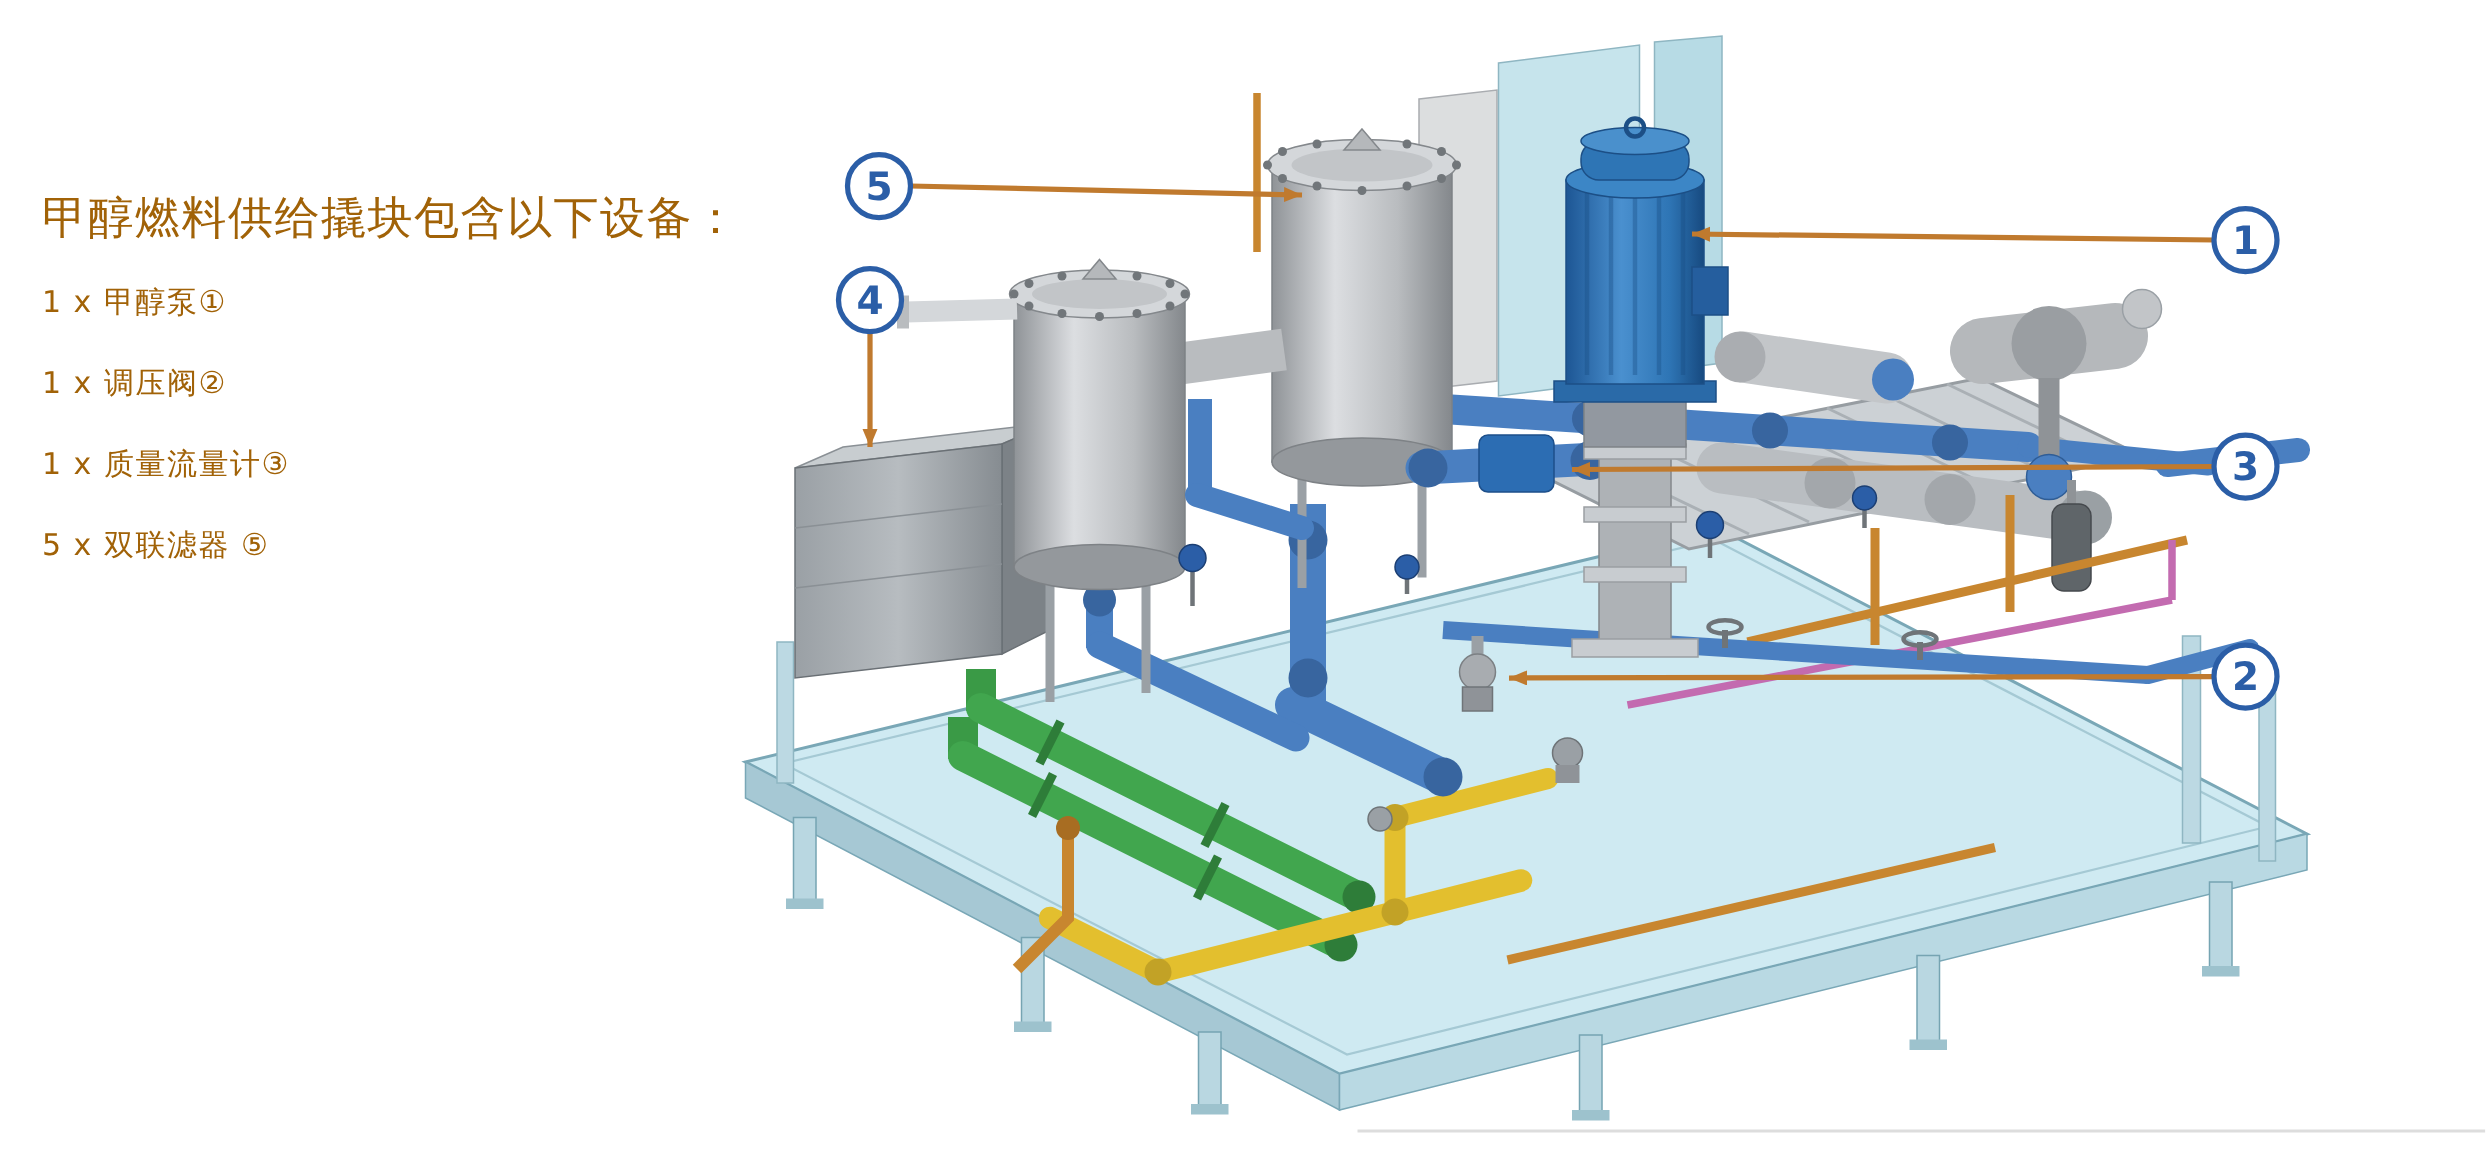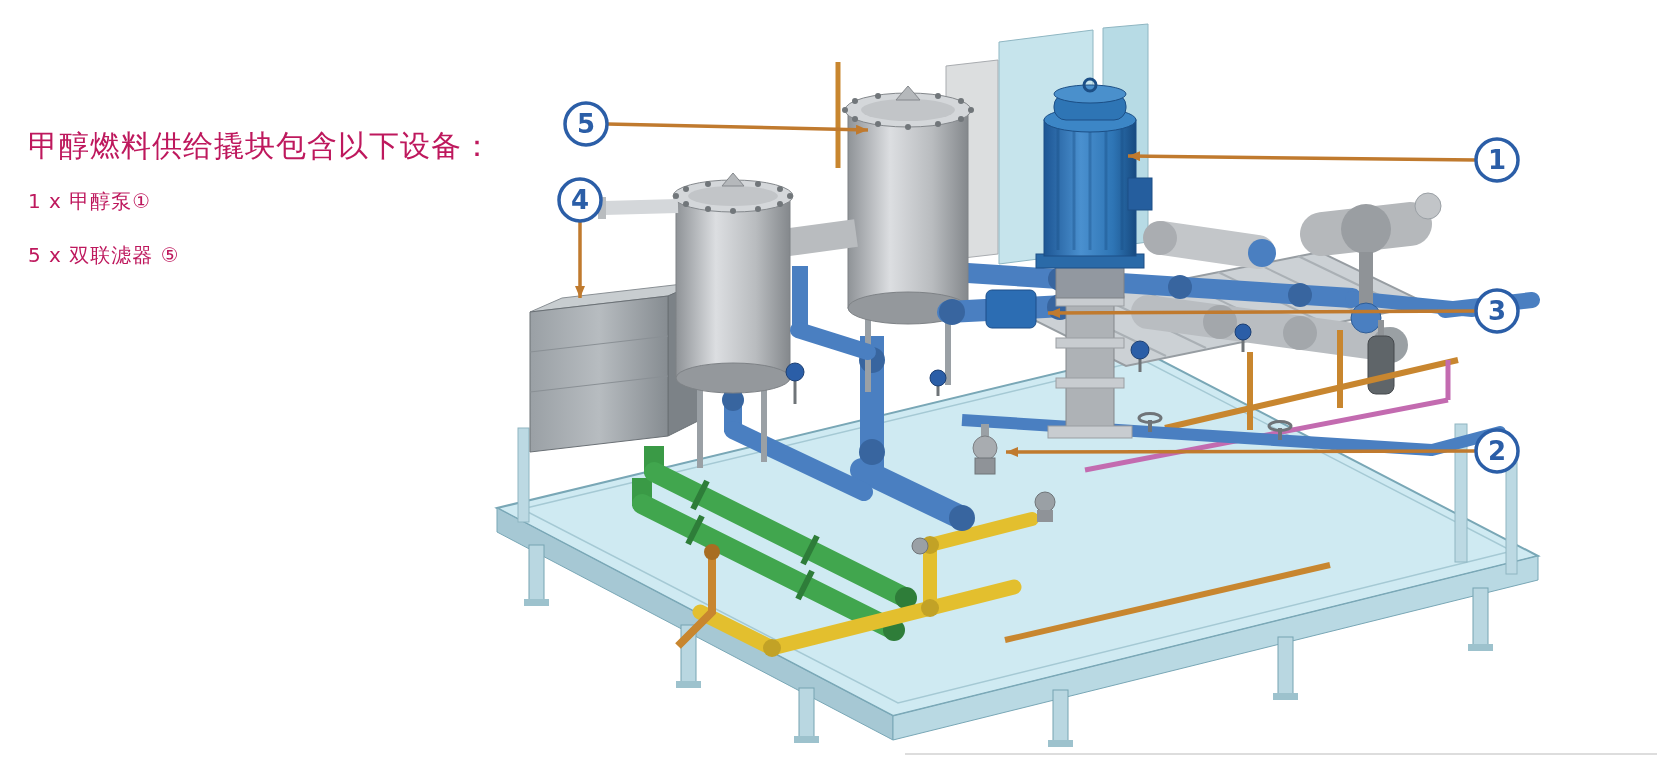--- a/index.html
+++ b/index.html
@@ -1,19 +1,19 @@
 <!DOCTYPE html>
 <html><head>
 <meta charset="utf-8">
 <style>
   html,body{margin:0;padding:0;background:#ffffff;}
   body{font-family:"DejaVu Sans","Liberation Sans",sans-serif;}
   .canvas{position:relative;width:1657px;height:783px;background:#ffffff;overflow:hidden;}
   .canvas svg{position:absolute;left:0;top:0;}
-  .legend{position:absolute;left:28px;top:128px;width:470px;color:#be185d;}
+  .legend{position:absolute;left:28px;top:128px;width:470px;color:#a16207;}
   .legend-title{font-size:30px;line-height:36px;margin-bottom:20px;letter-spacing:1px;}
   .legend-item{font-size:20px;line-height:35px;margin-bottom:19px;letter-spacing:1px;}
   text{font-family:"DejaVu Sans","Liberation Sans",sans-serif;}
 </style>
 </head>
 <body>
 
 <div class="canvas">
 
 <svg width="1657" height="783" viewBox="0 0 1657 783" xmlns="http://www.w3.org/2000/svg">
@@ -306,16 +306,18 @@
       <line x1="1476" y1="451" x2="1006" y2="452" stroke="#c07a2e" stroke-width="3.5" marker-end="url(#arrowO)"></line>
       <circle cx="1497" cy="451" r="21" fill="#ffffff" stroke="#2b5ea7" stroke-width="3.5"></circle>
       <text x="1497" y="460">2</text>
     </g>
   </g>
 </svg>
 
   <div class="legend">
     <div class="legend-title">甲醇燃料供给撬块包含以下设备：</div>
     <div class="legend-item">1 x 甲醇泵①</div>
+    <div class="legend-item">1 x 调压阀②</div>
+    <div class="legend-item">1 x 质量流量计③</div>
     <div class="legend-item">5 x 双联滤器 ⑤</div>
   </div>
 
 </div>
 
 </body></html>

